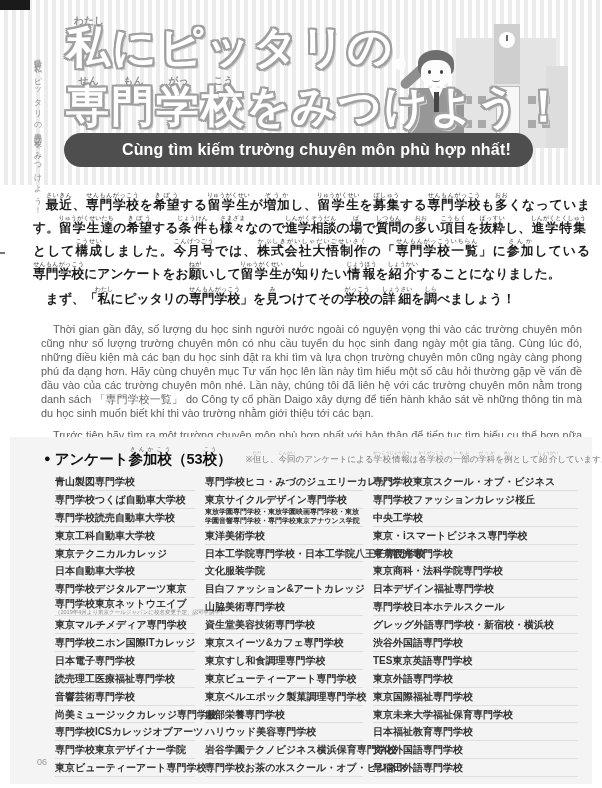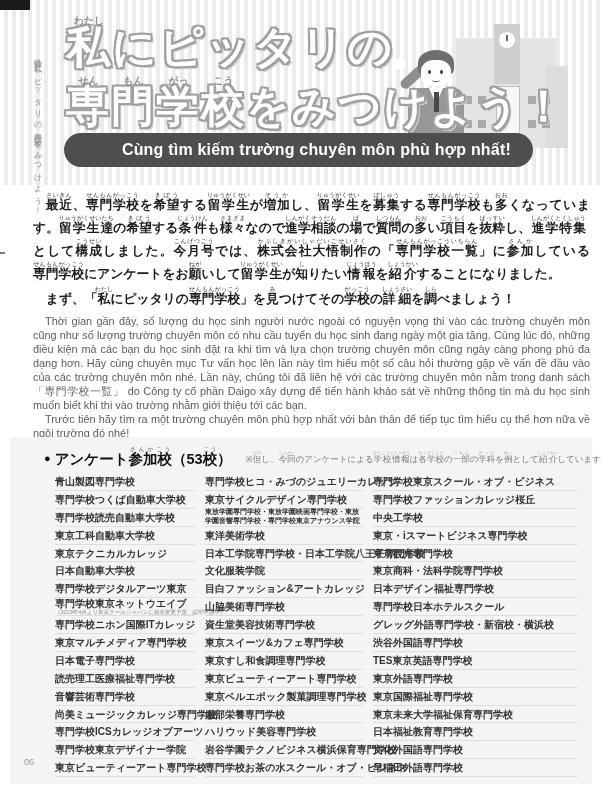--- a/index.html
+++ b/index.html
@@ -57,42 +57,42 @@
   .margin-tick{position:absolute;left:0;top:252px;width:5px;height:2px;background:#777;}
 
   
   .jp-intro{position:absolute;left:33px;top:192px;width:557px;color:#1c1c1c;
     font-family:"Liberation Serif","DejaVu Serif",serif;font-weight:600;font-size:12.8px;}
   .jp-intro p{margin:0;line-height:23px;text-indent:1em;text-align:justify;}
   .jp-intro rt{font-size:6px;font-weight:normal;color:#333;}
 
   
   .vi-intro{position:absolute;left:33px;top:314px;width:557px;color:#5c5c5c;font-size:10.9px;}
-  .vi-intro p{margin:0;line-height:14px;text-indent:12px;text-align:justify;}
+  .vi-intro p{margin:8px;line-height:14px;text-indent:12px;text-align:justify;}
 
   
   .survey-panel{position:absolute;left:10px;top:437px;width:582px;height:347px;background:#f4f4f4;}
   .survey-heading-row{position:absolute;left:34px;top:9px;display:flex;align-items:center;white-space:nowrap;}
   .bullet{font-size:11px;color:#111;margin-right:4px;}
   .survey-heading{font-size:14.5px;font-weight:bold;color:#111;}
   .survey-heading rt{font-size:5.5px;font-weight:normal;color:#444;}
   .survey-note{font-size:8.5px;color:#777;margin-left:14px;}
   .survey-note rt{font-size:4px;color:#999;}
 
   .school-table{position:absolute;left:45px;top:36px;display:flex;}
   .school-col{display:flex;flex-direction:column;}
   .col1{width:140px;margin-right:10px;}
   .col2{width:158px;margin-right:10px;}
   .col3{width:205px;}
   .school-row{height:16.9px;display:flex;flex-direction:column;justify-content:center;border-bottom:1px solid #dedede;}
   .school-name{font-size:10px;font-weight:bold;color:#333;white-space:nowrap;line-height:1.1;}
   .school-row.small .school-name{font-size:7px;white-space:normal;line-height:1.25;}
   .school-subnote{font-size:5.5px;color:#8a8a8a;white-space:nowrap;line-height:1;margin-top:1px;}
 
-  .page-number{position:absolute;left:24px;top:757px;font-size:9px;color:#9a9a9a;}
+  .page-number{position:absolute;left:37px;top:757px;font-size:9px;color:#9a9a9a;}
 </style>
 </head>
 <body>
 
 <div class="page">
 
   <div class="header-stripes">
     <div class="corner-mark"></div>
 
     <div class="illu">
@@ -177,24 +177,24 @@
             <div class="school-name">日本自動車大学校</div>
           </div>
           <div class="school-row">
             <div class="school-name">専門学校デジタルアーツ東京</div>
           </div>
           <div class="school-row">
             <div class="school-name">専門学校東京ネットウエイブ</div>
             <div class="school-subnote">（2019年4月より東京クールジャパンに校名変更予定、認可申請中）</div>
           </div>
           <div class="school-row">
+            <div class="school-name">東京マルチメディア専門学校</div>
+          </div>
+          <div class="school-row">
             <div class="school-name">専門学校ニホン国際ITカレッジ</div>
-          </div>
-          <div class="school-row">
-            <div class="school-name">東京マルチメディア専門学校</div>
           </div>
           <div class="school-row">
             <div class="school-name">日本電子専門学校</div>
           </div>
           <div class="school-row">
             <div class="school-name">読売理工医療福祉専門学校</div>
           </div>
           <div class="school-row">
             <div class="school-name">音響芸術専門学校</div>
           </div>

